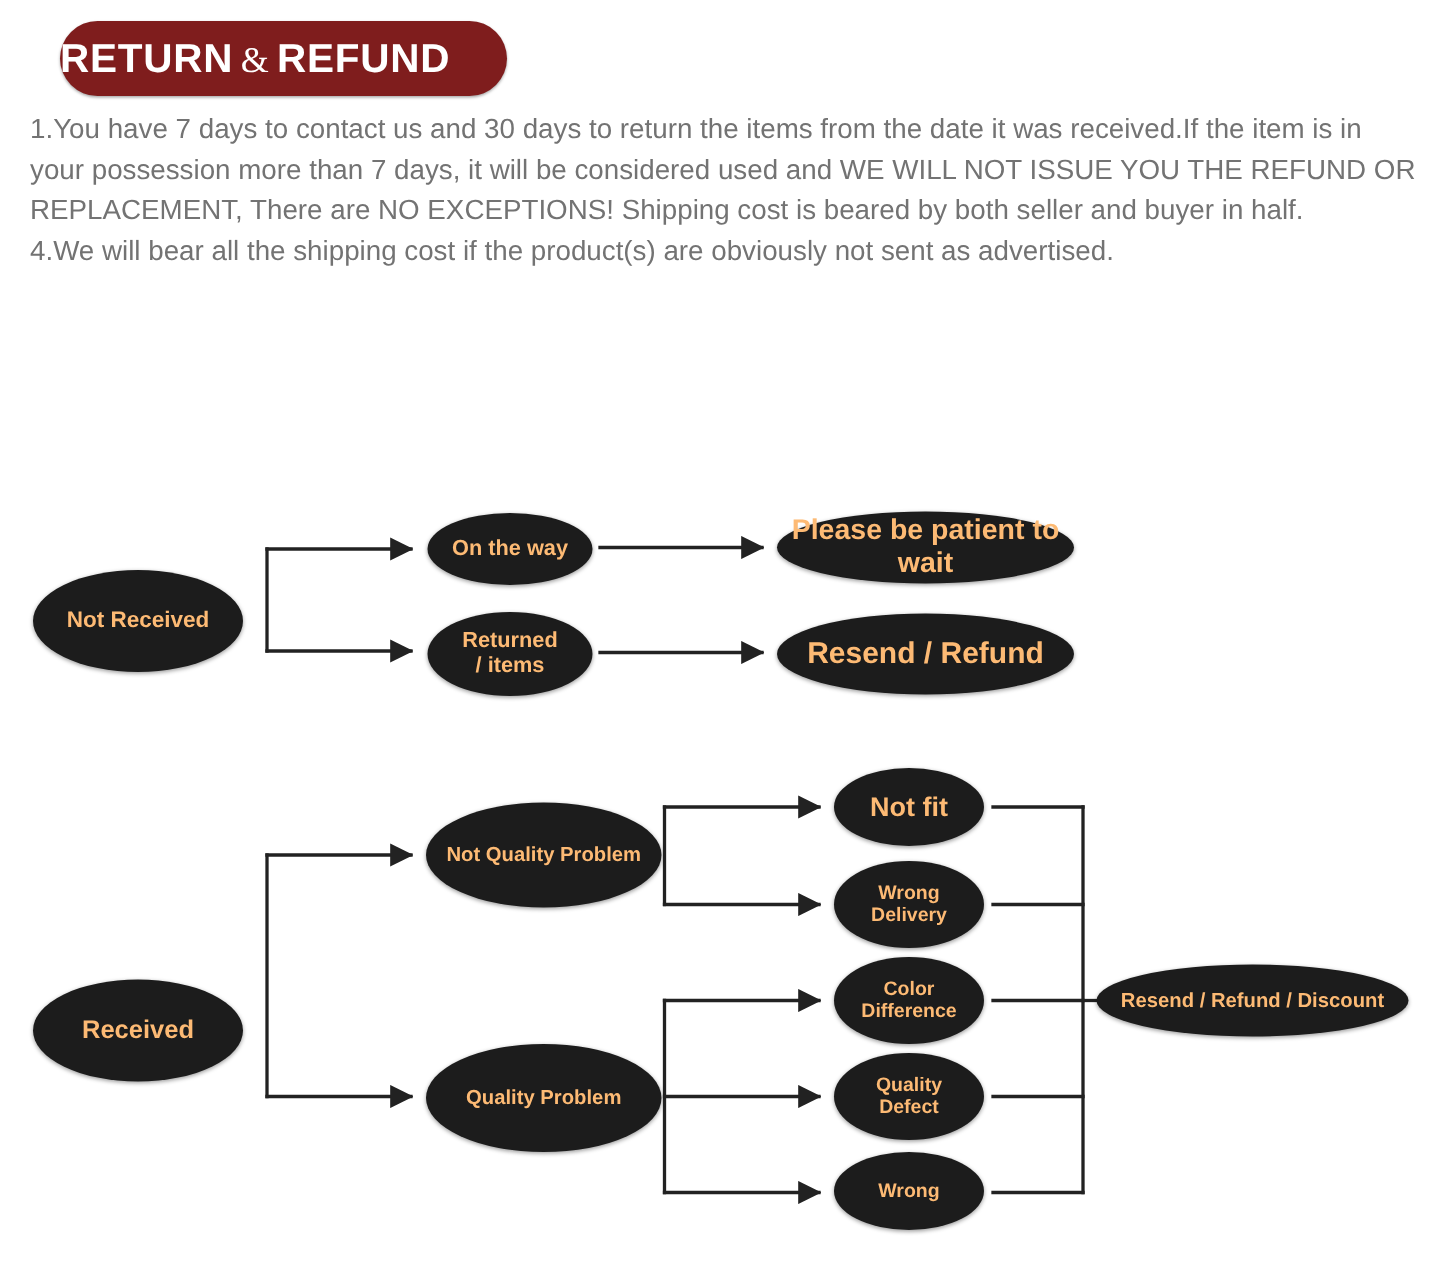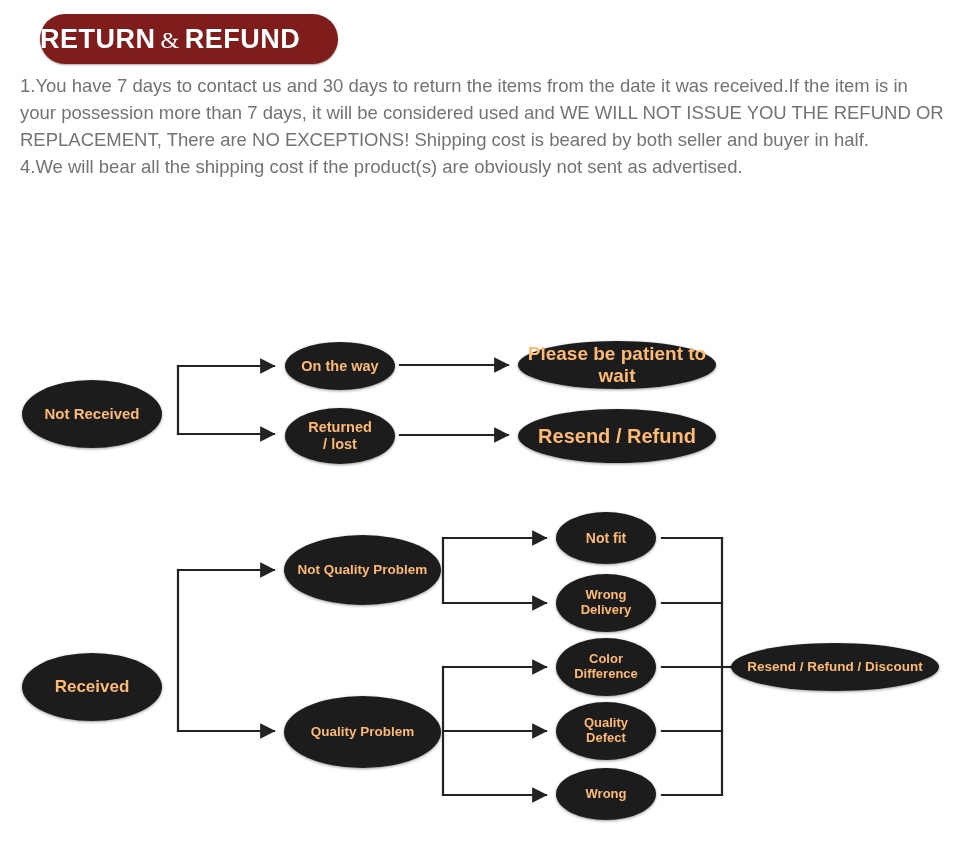--- a/index.html
+++ b/index.html
@@ -95,21 +95,21 @@
   #node-not-received   { left:22px;  top:380px; width:140px; height:68px;  font-size:15px; }
   #node-on-the-way     { left:285px; top:342px; width:110px; height:48px;  font-size:14.5px; }
   #node-returned-lost  { left:285px; top:408px; width:110px; height:56px;  font-size:14.5px; }
   #node-please-wait    { left:518px; top:341px; width:198px; height:48px;  font-size:19px; }
   #node-resend-refund  { left:518px; top:409px; width:198px; height:54px;  font-size:20px; }
 
   #node-received       { left:22px;  top:653px; width:140px; height:68px;  font-size:17px; }
   #node-not-quality    { left:284px; top:535px; width:157px; height:70px;  font-size:13.5px; }
   #node-quality-prob   { left:284px; top:696px; width:157px; height:72px;  font-size:13.5px; }
 
-  #node-not-fit        { left:556px; top:512px; width:100px; height:52px;  font-size:14px; }
+  #node-not-fit        { left:556px; top:512px; width:100px; height:52px;  font-size:18px; }
   #node-wrong-delivery { left:556px; top:574px; width:100px; height:58px;  font-size:13px; }
   #node-color-diff     { left:556px; top:638px; width:100px; height:58px;  font-size:13px; }
   #node-quality-defect { left:556px; top:702px; width:100px; height:58px;  font-size:13px; }
   #node-damage         { left:556px; top:768px; width:100px; height:52px;  font-size:13px; }
 
   #node-resend-discount{ left:731px; top:643px; width:208px; height:48px;  font-size:13.5px; }
 </style>
 </head>
 <body>
 
@@ -167,21 +167,21 @@
 </div>
 
 <div class="node" id="node-not-received">
   <span>Not Received</span>
 </div>
 <div class="node" id="node-on-the-way">
   <span>On the way</span>
 </div>
 <div class="node" id="node-returned-lost">
   <span>Returned
-/  lost</span>
+/  items</span>
 </div>
 <div class="node" id="node-please-wait">
   <span>Please be patient to wait</span>
 </div>
 <div class="node" id="node-resend-refund">
   <span>Resend / Refund</span>
 </div>
 
 <div class="node" id="node-received">
   <span>Received</span>

